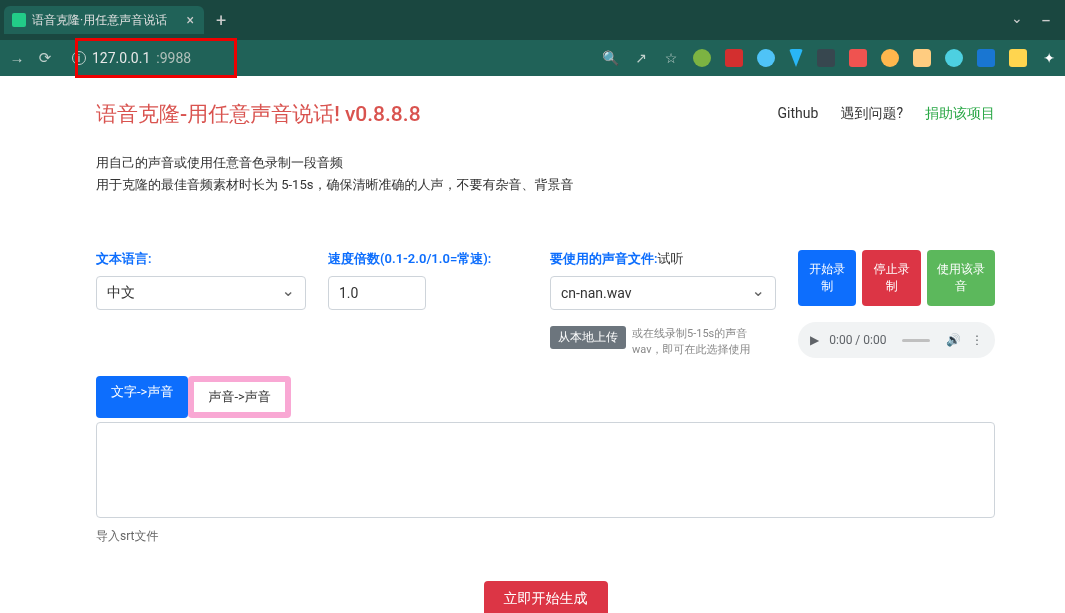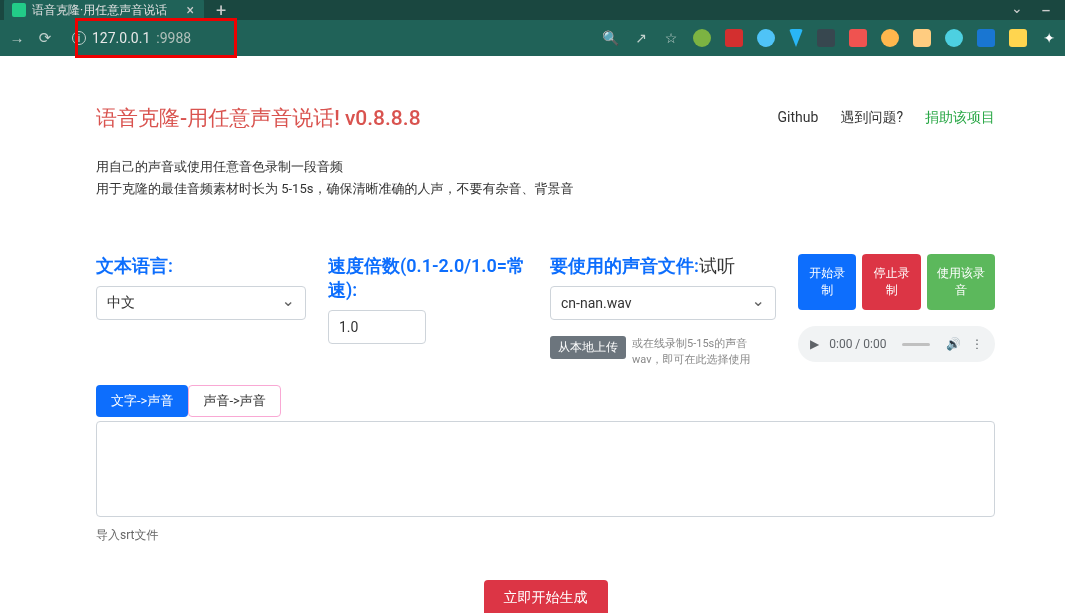--- a/index.html
+++ b/index.html
@@ -1,52 +1,52 @@
 <!DOCTYPE html>
 <html><head>
   <meta charset="utf-8">
   <style>
     * { margin: 0; padding: 0; box-sizing: border-box; font-family: -apple-system, BlinkMacSystemFont, "Segoe UI", Roboto, "Helvetica Neue", Arial, sans-serif; }
     body { background: #fff; width: 1065px; height: 613px; overflow: hidden; }
     
-    .chrome-top { background: #1a4740; height: 20px; display: flex; align-items: center; }
+    .chrome-top { background: #1a4740; height: 40px; display: flex; align-items: center; }
     .tab { background: #206258; height: 28px; display: flex; align-items: center; padding: 0 10px 0 8px; margin-left: 4px; border-radius: 6px 6px 0 0; gap: 6px; min-width: 200px; }
     .tab-favicon { width: 14px; height: 14px; background: #2c8; border-radius: 2px; }
     .tab-title { color: #e0e0e0; font-size: 12px; flex: 1; white-space: nowrap; overflow: hidden; }
     .tab-close { color: #ccc; font-size: 14px; cursor: pointer; }
     .new-tab { color: #ccc; font-size: 18px; margin-left: 12px; cursor: pointer; }
     .window-controls { margin-left: auto; display: flex; gap: 18px; padding-right: 14px; color: #ccc; font-size: 14px; }
     
     .addr-bar { background: #206258; height: 36px; display: flex; align-items: center; padding: 0 8px; gap: 10px; position: relative; }
     .nav-icon { color: #c0d0cc; font-size: 15px; cursor: pointer; width: 18px; text-align: center; }
     .url-box { flex: 0 0 auto; display: flex; align-items: center; gap: 6px; padding: 4px 8px; color: #e0e0e0; font-size: 14px; }
     .url-text { color: #e8e8e8; }
     .url-port { color: #b0c0ba; }
     .red-highlight { position: absolute; left: 75px; top: -2px; width: 162px; height: 40px; border: 3px solid #e00; pointer-events: none; z-index: 10; }
     .addr-right { margin-left: auto; display: flex; align-items: center; gap: 14px; }
     .addr-icon { width: 16px; height: 16px; color: #c0d0cc; cursor: pointer; font-size: 14px; display: flex; align-items: center; justify-content: center; }
     .ext-icon { width: 18px; height: 18px; border-radius: 3px; cursor: pointer; }
     
     .content { padding: 24px 70px 0 96px; }
-    .header-row { display: flex; align-items: center; margin-bottom: 24px; margin-top: 24px; }
+    .header-row { display: flex; align-items: center; margin-bottom: 24px; }
     .page-title { color: #d9534f; font-size: 21px; font-weight: 500; }
     .header-links { margin-left: auto; display: flex; gap: 22px; font-size: 14px; }
     .header-link { color: #333; text-decoration: none; cursor: pointer; }
     .header-link.green { color: #28a745; }
     
     .desc { font-size: 13px; color: #333; line-height: 1.7; margin-bottom: 36px; }
     
     .form-card { background: #fff; padding: 18px 0 30px 0; }
     .form-row { display: flex; gap: 22px; margin-bottom: 18px; }
     .form-col { display: flex; flex-direction: column; gap: 8px; }
     .form-col.lang { width: 210px; }
     .form-col.speed { width: 200px; }
     .form-col.voice { width: 226px; }
     .form-col.rec { flex: 1; }
-    .label { color: #0d6efd; font-size: 18px; font-weight: 600; }
+    .label { color: #0d6efd; font-size: 13px; font-weight: 600; }
     .label-extra { color: #333; font-weight: 400; }
     .select-box { height: 34px; border: 1px solid #ced4da; border-radius: 4px; padding: 4px 10px; display: flex; align-items: center; font-size: 14px; color: #333; background: #fff; position: relative; cursor: pointer; }
     .select-box::after { content: '⌄'; position: absolute; right: 10px; color: #666; font-size: 16px; top: 4px; }
     .input-box { height: 34px; border: 1px solid #ced4da; border-radius: 4px; padding: 0 10px; font-size: 14px; color: #333; background: #fff; }
     
     .upload-row { display: flex; align-items: flex-start; gap: 6px; margin-top: 8px; font-size: 12px; }
     .upload-btn { background: #6c757d; color: #fff; padding: 3px 8px; border-radius: 3px; font-size: 12px; cursor: pointer; text-align: right; }
     .upload-hint { color: #888; font-size: 11px; line-height: 1.4; flex: 1; }
     
     .rec-btns { display: flex; gap: 6px; margin-bottom: 8px; }
@@ -55,21 +55,21 @@
     .btn-danger { background: #dc3545; }
     .btn-success { background: #5cb85c; }
     
     .audio-player { background: #f1f3f4; border-radius: 18px; height: 36px; display: flex; align-items: center; padding: 0 12px; gap: 10px; font-size: 12px; color: #5f6368; }
     .play-icon { font-size: 12px; color: #5f6368; cursor: pointer; }
     .audio-track { flex: 1; height: 3px; background: #c0c0c0; border-radius: 2px; margin: 0 6px; }
     
     .tabs-row { display: flex; margin-top: 16px; margin-bottom: 4px; }
     .tab-btn { padding: 6px 14px; border-radius: 4px; font-size: 13px; cursor: pointer; border: 1px solid transparent; }
     .tab-btn.active { background: #0d6efd; color: #fff; }
-    .tab-btn.inactive { background: #fff; color: #333; border: 1px solid #f9a8d4; }
+    .tab-btn.inactive { background: #fff; color: #333; border: 6px solid #f9a8d4; }
     
     .textarea { width: 100%; height: 96px; border: 1px solid #ced4da; border-radius: 4px; padding: 8px; font-size: 13px; resize: none; }
     .textarea-wrap { position: relative; }
     
     .import-hint { font-size: 12px; color: #666; margin-top: 6px; }
     
     .gen-btn-row { display: flex; justify-content: center; margin-top: 36px; }
     .gen-btn { background: #dc3545; color: #fff; padding: 9px 20px; border-radius: 4px; font-size: 14px; cursor: pointer; border: none; }
   </style>
 </head>

